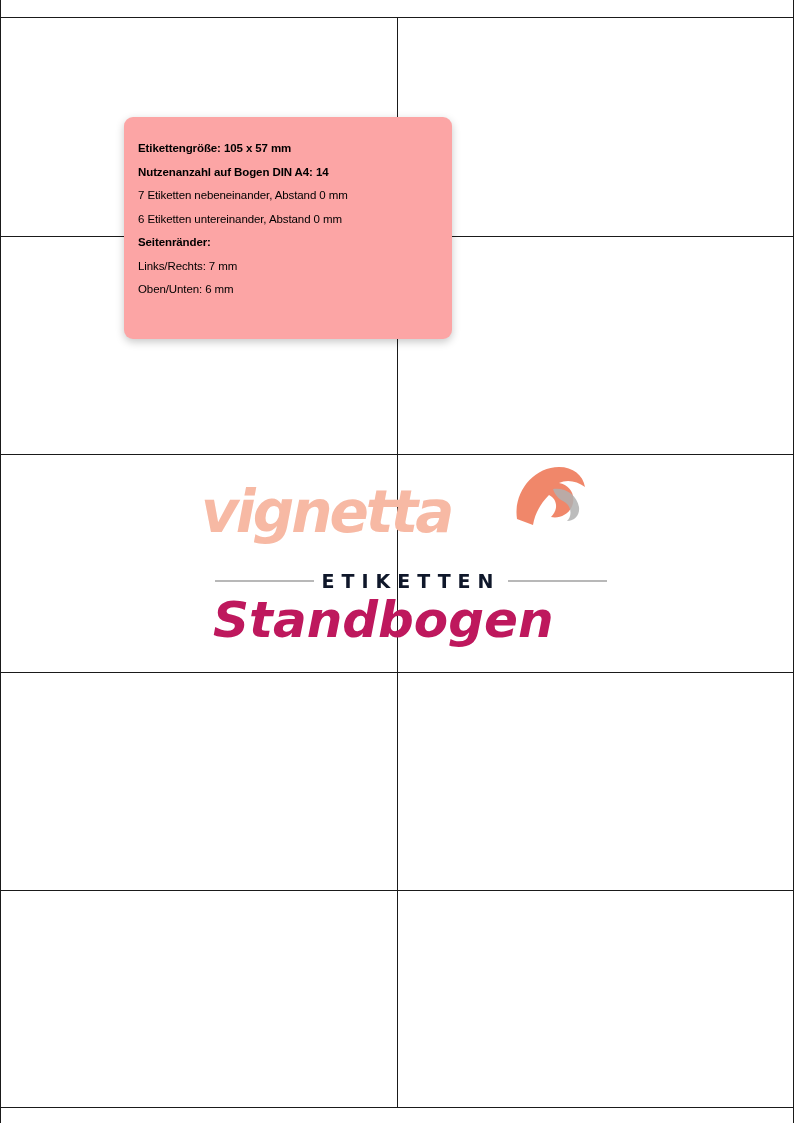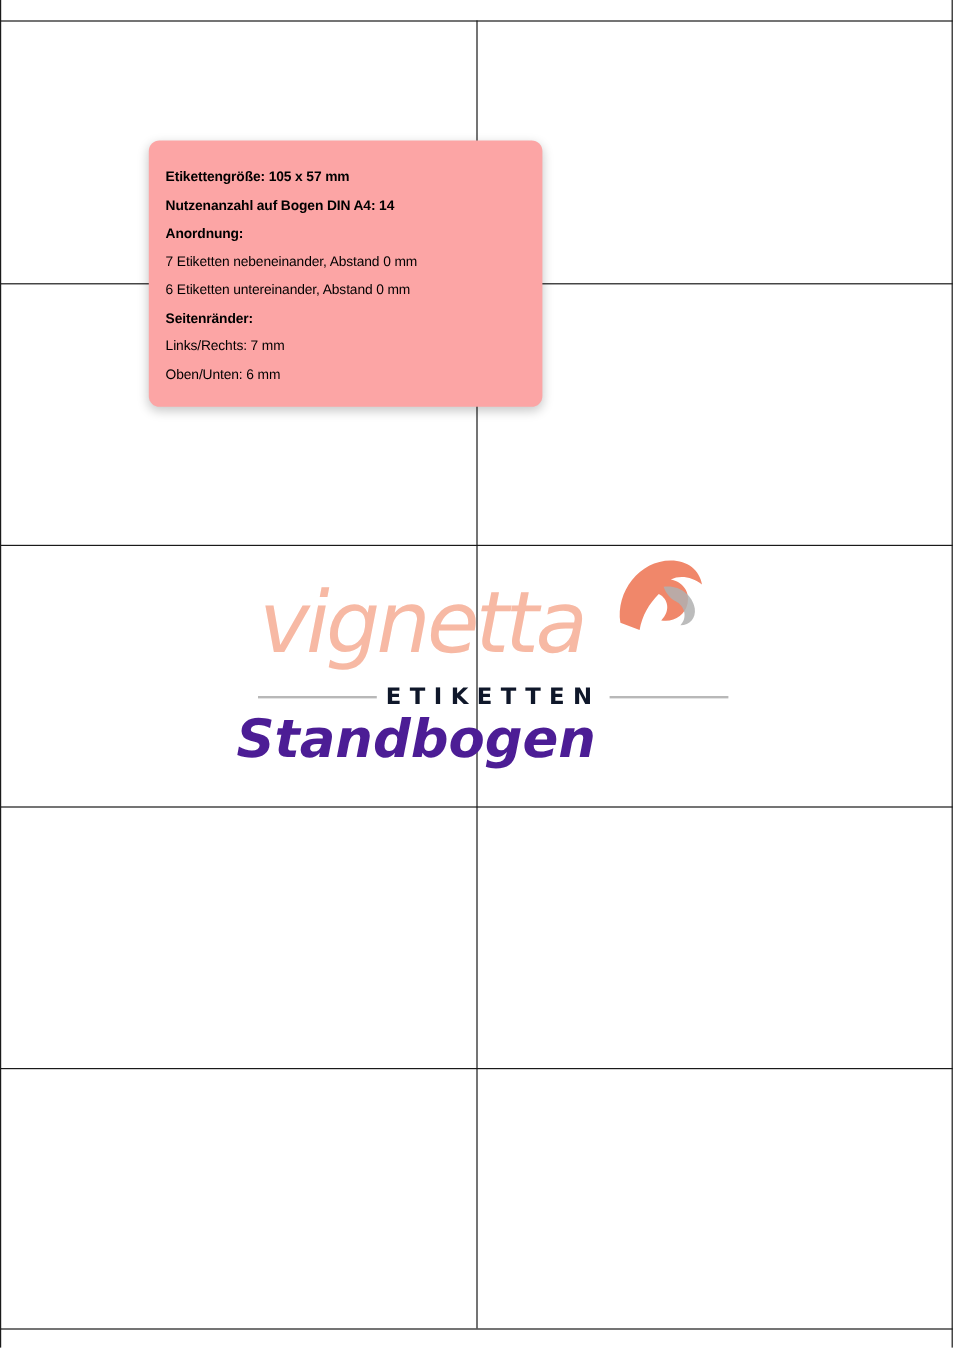--- a/index.html
+++ b/index.html
@@ -73,26 +73,26 @@
   #logo-block {
     position: absolute;
     left: 197px;
     top: 455px;
     width: 420px;
     height: 205px;
     pointer-events: none;
   }
   #logo-word {
     position: absolute;
-    left: 19px;
+    left: 4px;
     top: 28px;
     font-family: "DejaVu Sans", sans-serif;
     font-style: italic;
-    font-weight: normal;
-    font-size: 71px;
+    font-weight: bold;
+    font-size: 58px;
     letter-spacing: -3px;
     color: #f7b9a4;
     line-height: 1;
   }
   #logo-swoosh {
     position: absolute;
     left: 310px;
     top: 4px;
     width: 80px;
     height: 72px;
@@ -115,28 +115,28 @@
   #logo-sub {
     font-family: "DejaVu Sans", sans-serif;
     font-weight: bold;
     font-size: 19px;
     letter-spacing: 7px;
     color: #0f172a;
     white-space: nowrap;
   }
   #logo-standbogen {
     position: absolute;
-    left: 0;
+    left: 16px;
     top: 140px;
     font-family: "DejaVu Sans", sans-serif;
     font-style: italic;
     font-weight: bold;
-    font-size: 44px;
+    font-size: 50px;
     letter-spacing: 0px;
-    color: #4c1d95;
+    color: #be185d;
     line-height: 1;
     white-space: nowrap;
   }
 </style>
 </head>
 <body>
 
 <div id="sheet">
 
   <div class="grid-line h" style="top:17px;"></div>
@@ -166,19 +166,18 @@
     <div id="logo-sub">ETIKETTEN</div>
     <div class="rule"></div>
   </div>
 
   <div id="logo-standbogen">Standbogen</div>
 </div>
 
 <div id="info-card">
   <div class="line bold">Etikettengröße: 105 x 57 mm</div>
   <div class="line bold">Nutzenanzahl auf Bogen DIN A4: 14</div>
-  <div class="line bold">Anordnung:</div>
   <div class="line">7 Etiketten nebeneinander, Abstand 0 mm</div>
   <div class="line">6 Etiketten untereinander, Abstand 0 mm</div>
   <div class="line bold">Seitenränder:</div>
   <div class="line">Links/Rechts: 7 mm</div>
   <div class="line">Oben/Unten: 6 mm</div>
 </div>
 
 </body></html>

